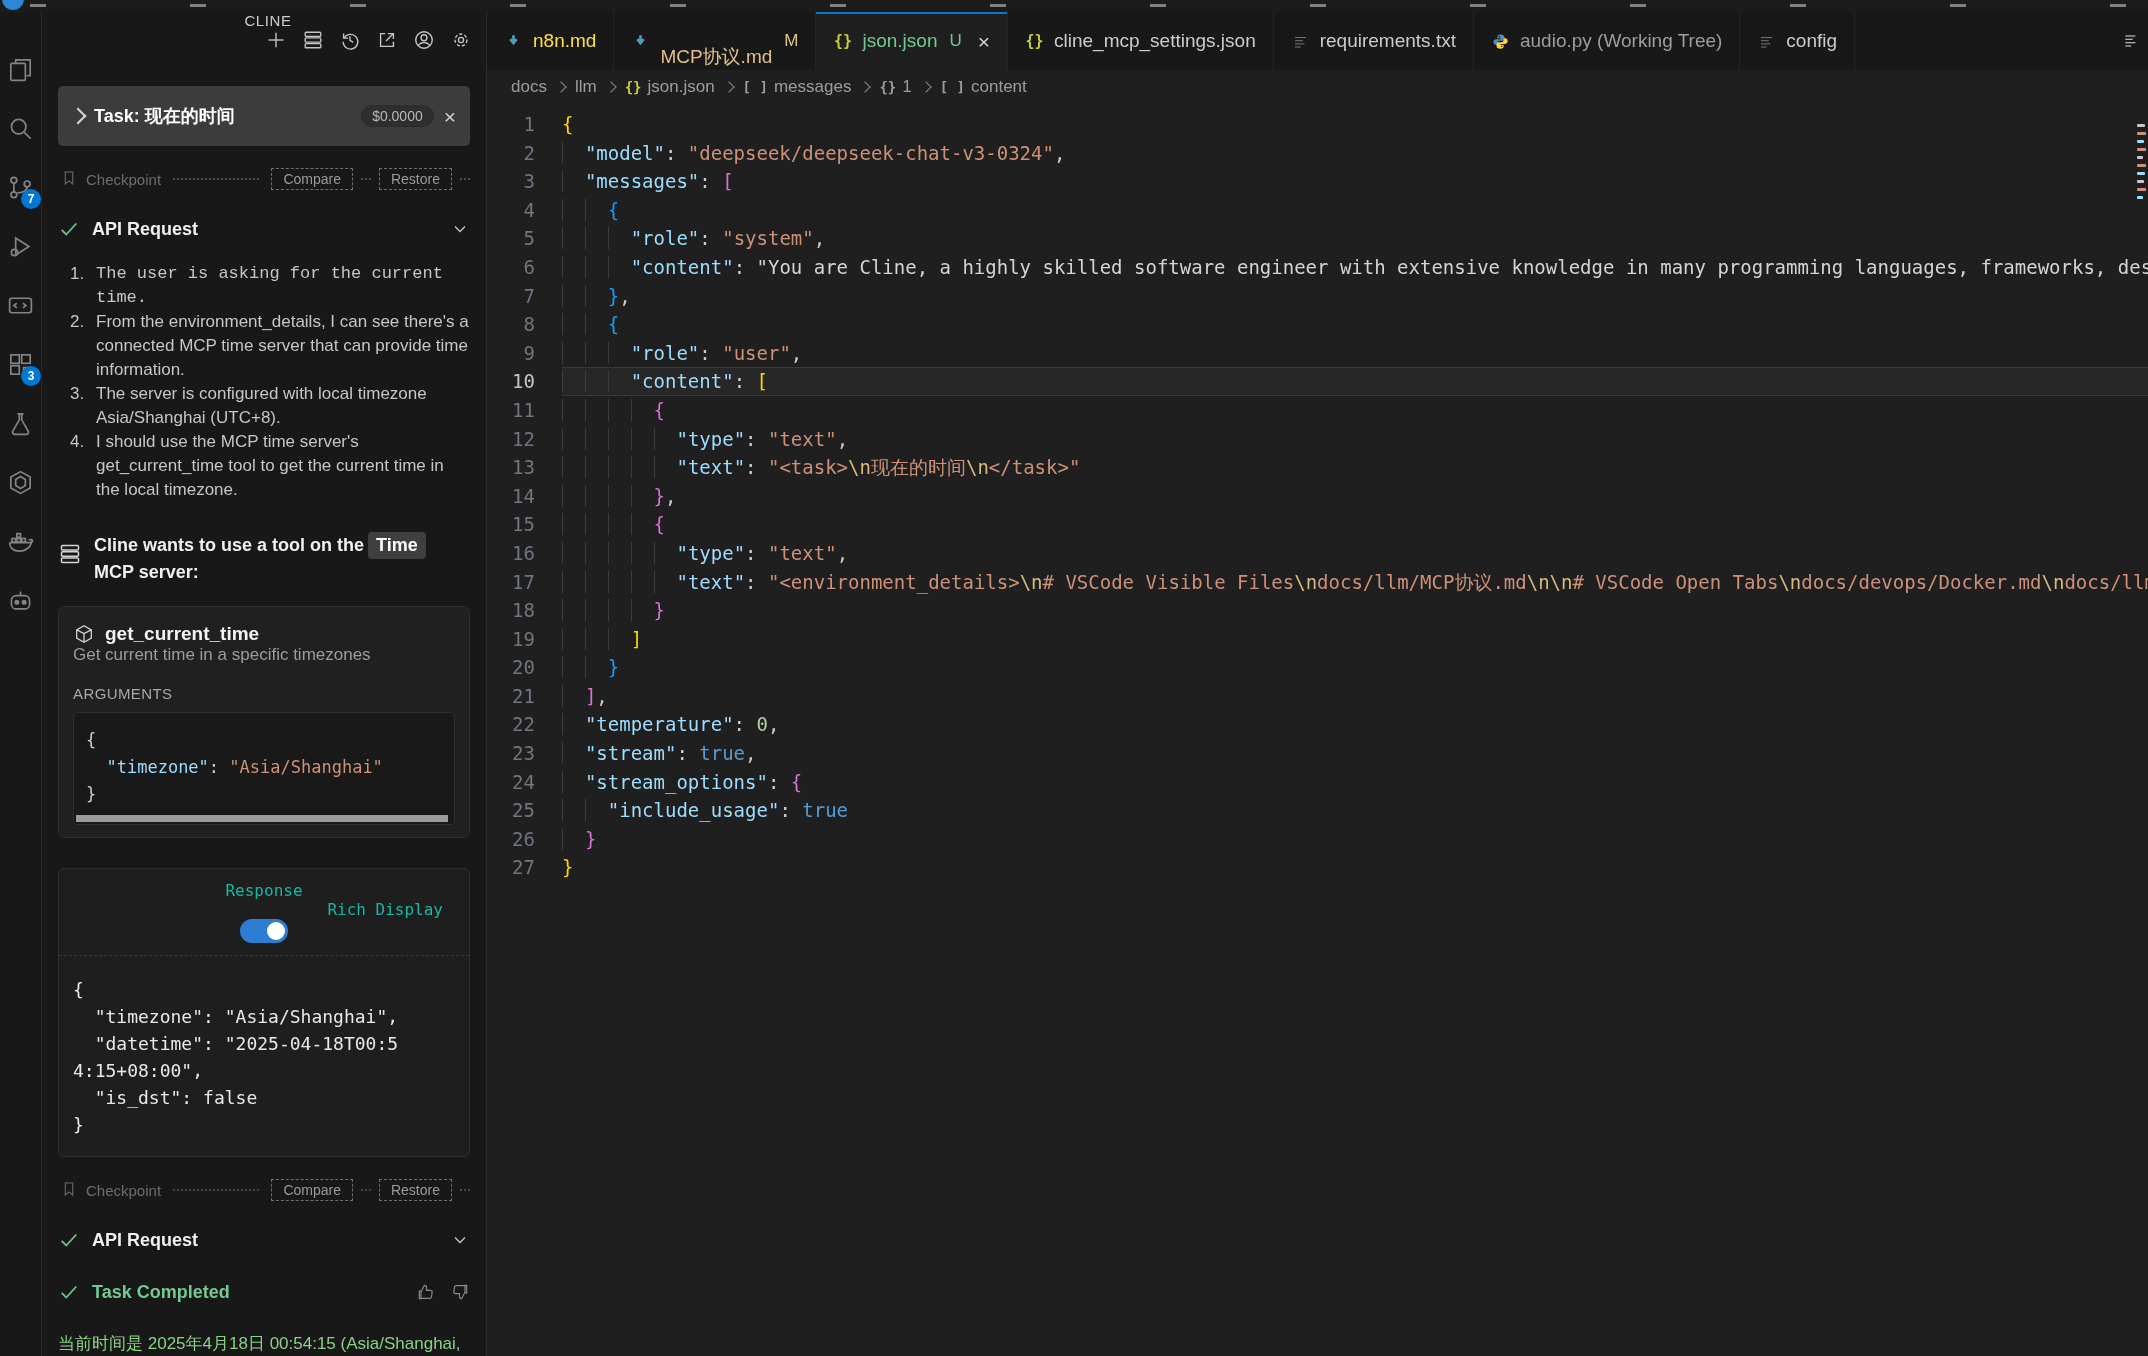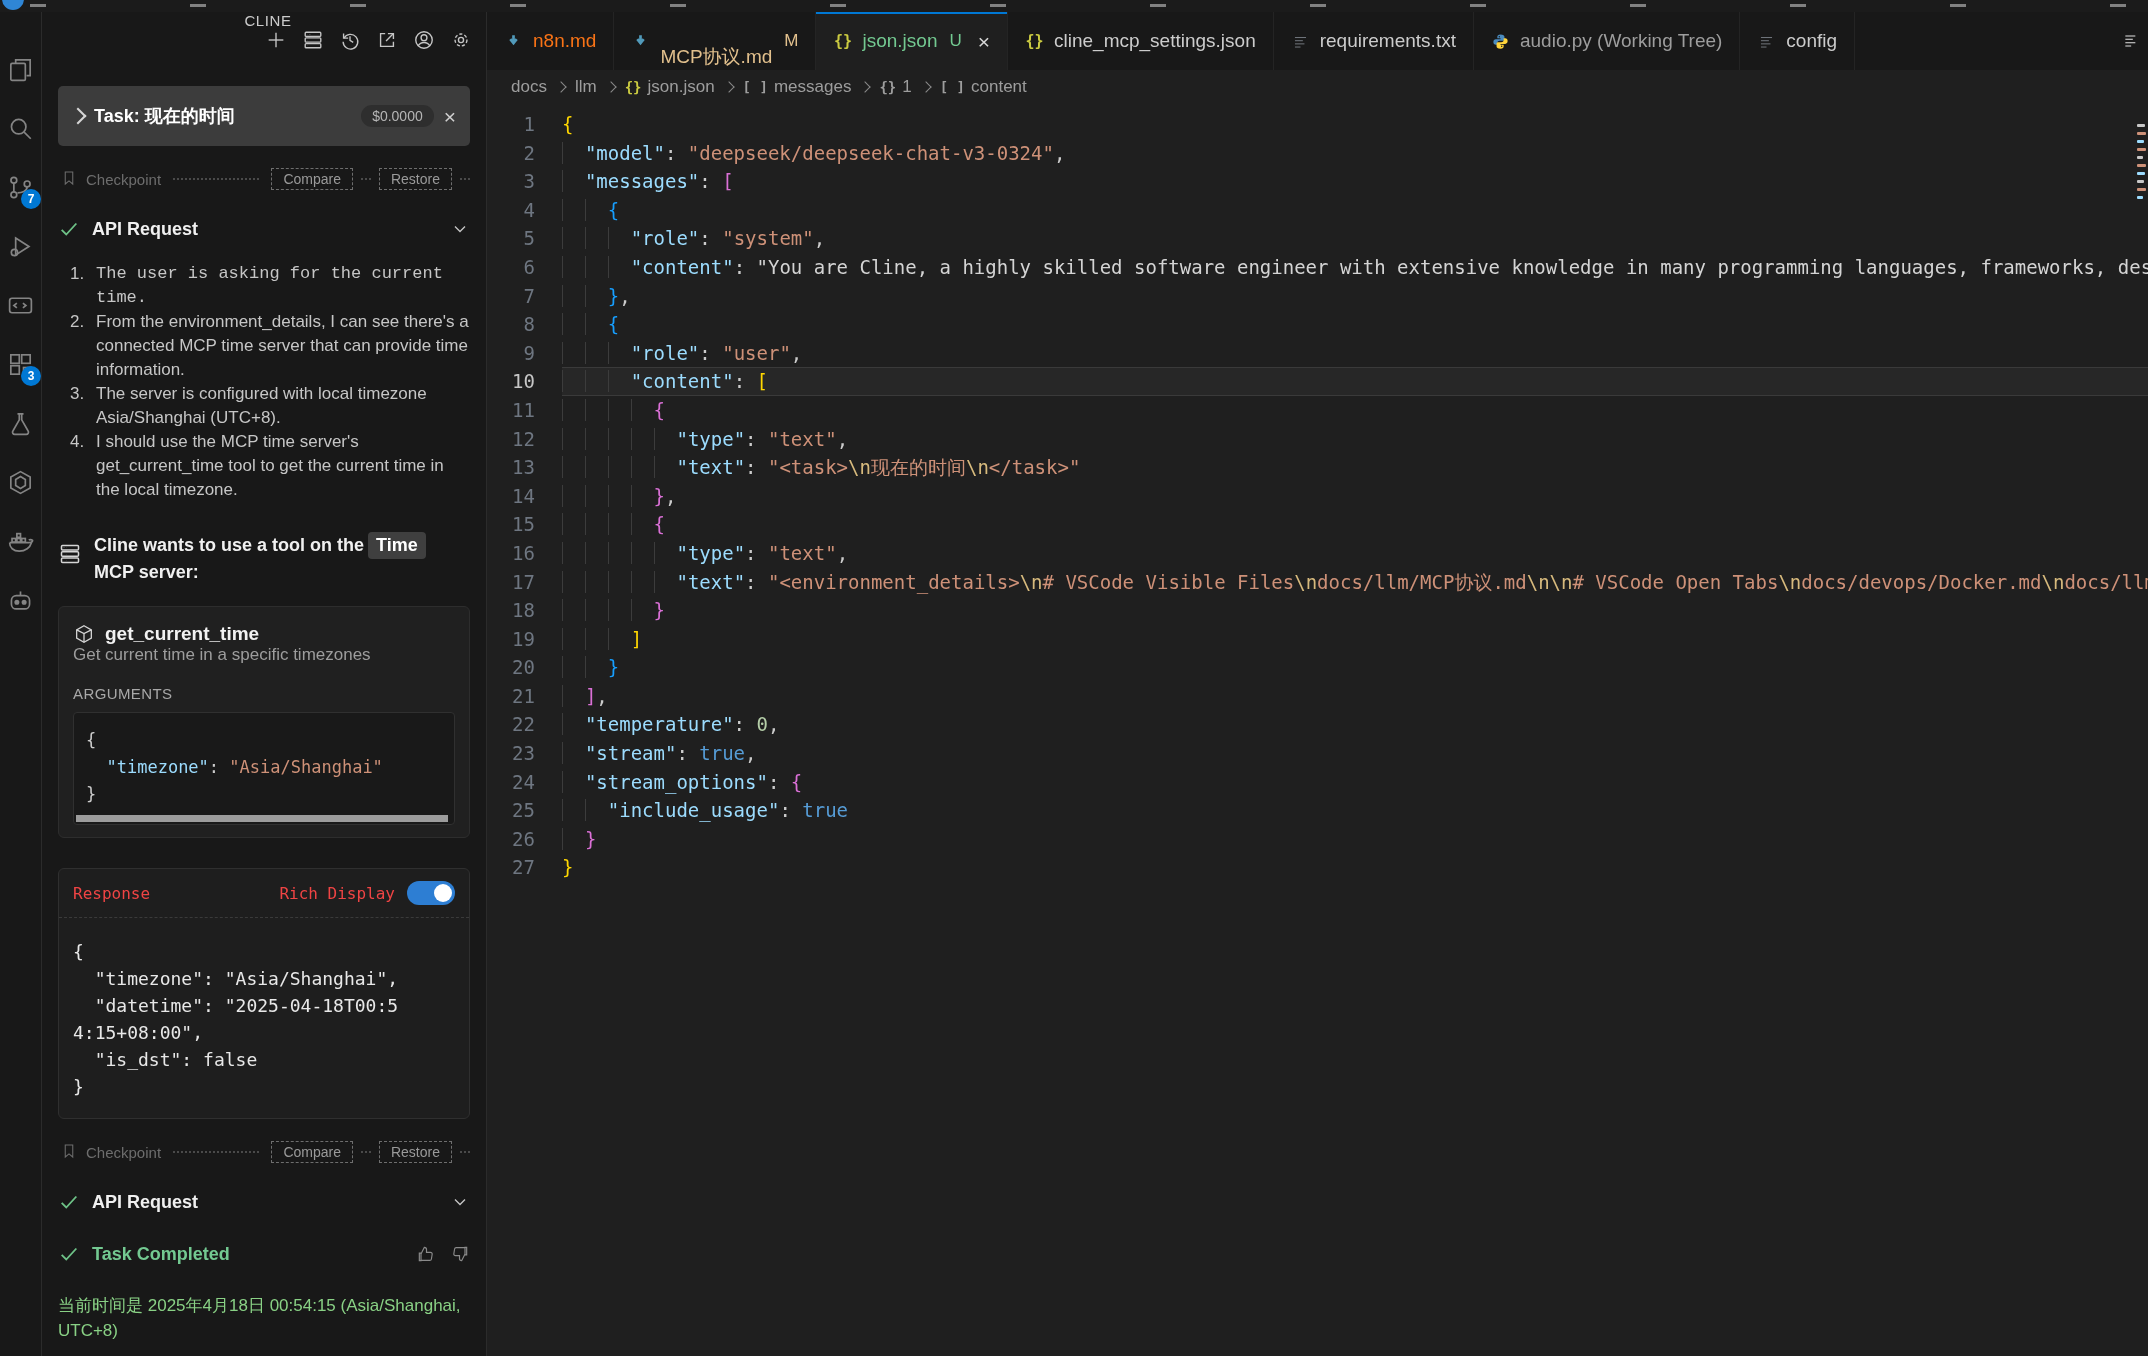--- a/index.html
+++ b/index.html
@@ -49,21 +49,21 @@
   .tool-card{margin:20px 16px 0 16px;background:#202020;border:1px solid #2d2d2d;border-radius:6px;padding:16px 14px 12px 14px;}
   .tool-title{display:flex;align-items:center;gap:10px;}
   .tool-title svg{width:22px;height:22px;stroke:#d5d5d5;fill:none;stroke-width:1.4;flex:none;}
   .tool-name{font-size:19px;font-weight:700;color:#f2f2f2;}
   .tool-desc{margin-top:0;font-size:17px;color:#9d9d9d;}
   .args-label{margin-top:20px;font-size:15px;color:#a8a8a8;letter-spacing:.4px;}
   .args-block{position:relative;margin-top:10px;background:#191919;border:1px solid #303030;border-radius:4px;padding:14px 12px 16px 12px;
       font-family:"DejaVu Sans Mono",monospace;font-size:17px;line-height:27px;}
   .args-scroll{position:absolute;left:2px;right:6px;bottom:2px;height:7px;background:#9c9c9c;border-radius:0px;}
   .resp-card{margin:30px 16px 0 16px;background:#1e1e1e;border:1px solid #2f2f2f;border-radius:6px;}
-  .resp-head{display:flex;align-items:center;padding:12px 14px;font-family:"DejaVu Sans Mono",monospace;font-size:16px;color:#ef4444;}
+  .resp-head{display:flex;align-items:center;padding:12px 14px;font-family:"DejaVu Sans Mono",monospace;font-size:16px;color:#14b8a6;flex-direction:column;}
   .resp-head .rd{margin-left:auto;margin-right:12px;}
   .toggle{width:48px;height:24px;border-radius:12px;background:#2d7ed3;position:relative;cursor:pointer;flex:none;}
   .toggle .knob{position:absolute;right:3px;top:3px;width:18px;height:18px;border-radius:50%;background:#fff;}
   .resp-div{border-top:1px dashed #3a3a3a;}
   .resp-body{padding:20px 14px 18px 14px;font-family:"DejaVu Sans Mono",monospace;font-size:18px;line-height:27px;color:#e8e8e8;white-space:pre;}
   .task-done{display:flex;align-items:center;margin:30px 16px 0 16px;gap:12px;}
   .task-done svg.check{width:22px;height:22px;stroke:#6ec287;fill:none;stroke-width:2;flex:none;}
   .task-done .lbl{font-size:18px;font-weight:700;color:#73c991;}
   .thumbs{margin-left:auto;display:flex;gap:14px;}
   .thumbs span{width:20px;height:20px;cursor:pointer;}
@@ -384,21 +384,21 @@
   </div>
 
   <div class="editor">
     <div class="tabbar" id="tabbar">
         <div class="tab">
           <span class="tab-ico">
             <svg viewBox="0 0 24 24" fill="#519aba" stroke="none">
               <path d="M12 4v9M8 9l4 5 4-5" stroke="#519aba" stroke-width="3.4" fill="none"></path>
             </svg>
           </span>
-          <span style="color: #f97316;">n8n.md</span>
+          <span style="color: #fde047;">n8n.md</span>
         </div>
         <div class="tab">
           <span class="tab-ico">
             <svg viewBox="0 0 24 24" fill="#519aba" stroke="none">
               <path d="M12 4v9M8 9l4 5 4-5" stroke="#519aba" stroke-width="3.4" fill="none"></path>
             </svg>
           </span>
           <span style="color: rgb(226, 192, 141); margin-top: 32px;">MCP协议.md</span>
           <span class="gstate" style="color: rgb(226, 192, 141);">M</span>
         </div>

